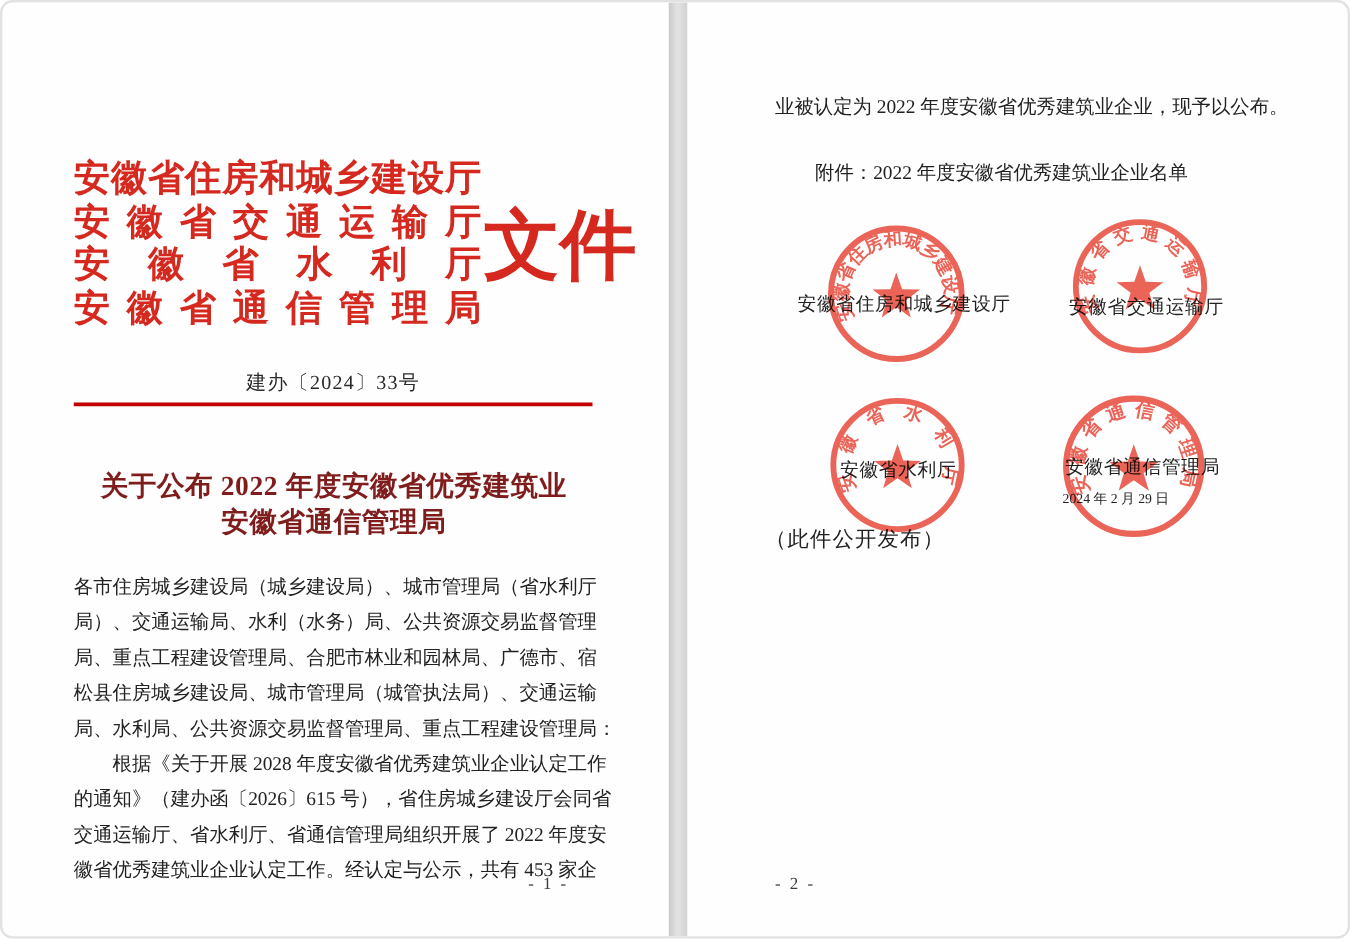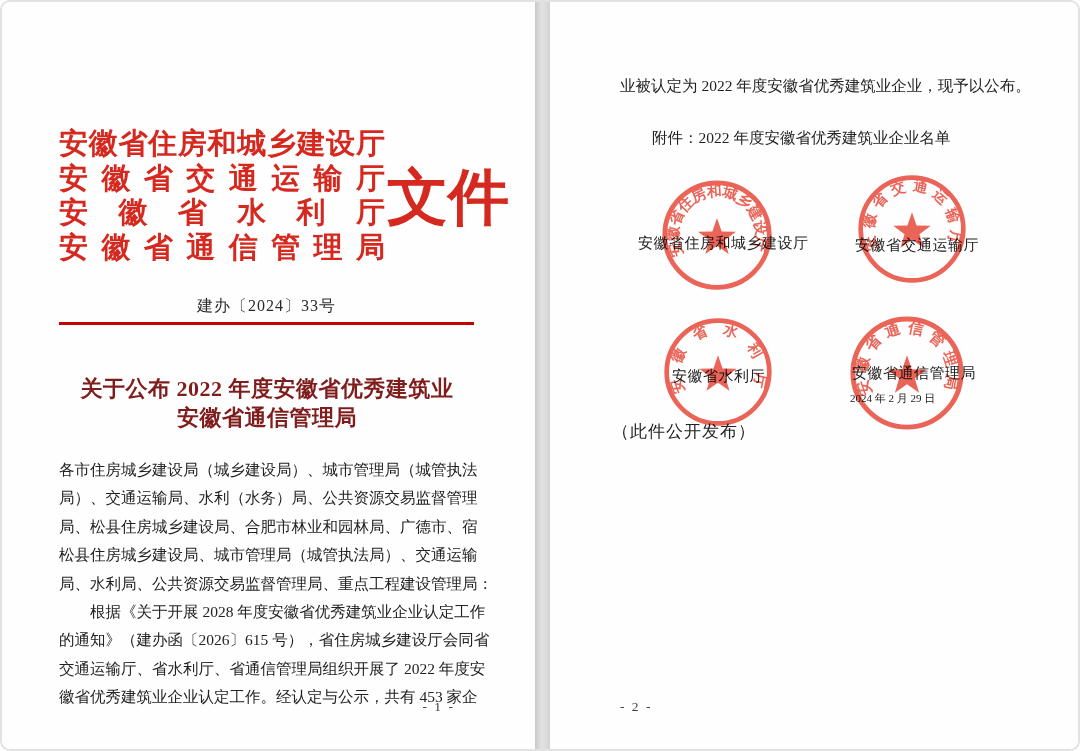--- a/index.html
+++ b/index.html
@@ -90,23 +90,23 @@
 
     <div class="docnum">建办〔2024〕33号</div>
     <div class="redrule"></div>
 
     <div class="title">
       <div>关于公布 2022 年度安徽省优秀建筑业</div>
       <div>安徽省通信管理局</div>
     </div>
 
     <div class="bodyblock">
-      <div class="bline">各市住房城乡建设局（城乡建设局）、城市管理局（城管执法</div>
+      <div class="bline">各市住房城乡建设局（城乡建设局）、城市管理局（省水利厅</div>
       <div class="bline">局）、交通运输局、水利（水务）局、公共资源交易监督管理</div>
-      <div class="bline">局、松县住房城乡建设局、合肥市林业和园林局、广德市、宿</div>
+      <div class="bline">局、重点工程建设管理局、合肥市林业和园林局、广德市、宿</div>
       <div class="bline">松县住房城乡建设局、城市管理局（城管执法局）、交通运输</div>
       <div class="bline">局、水利局、公共资源交易监督管理局、重点工程建设管理局：</div>
       <div class="bline indent">根据《关于开展 2028 年度安徽省优秀建筑业企业认定工作</div>
       <div class="bline">的通知》（建办函〔2026〕615 号），省住房城乡建设厅会同省</div>
       <div class="bline">交通运输厅、省水利厅、省通信管理局组织开展了 2022 年度安</div>
       <div class="bline">徽省优秀建筑业企业认定工作。经认定与公示，共有 453 家企</div>
     </div>
 
     <div class="pagenum pagenum-1">- 1 -</div>
   </div>

